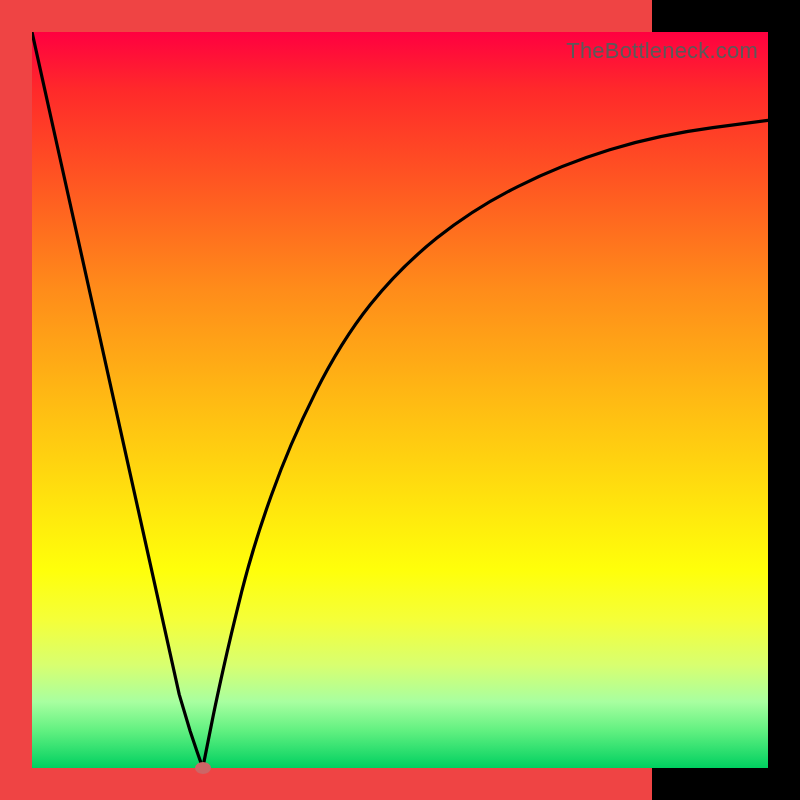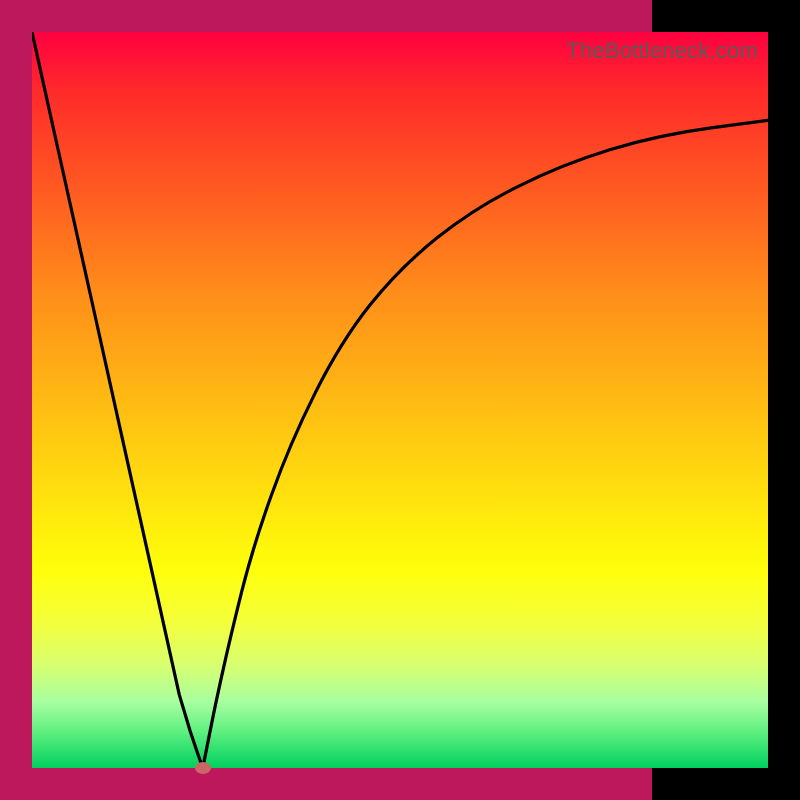--- a/index.html
+++ b/index.html
@@ -7,21 +7,21 @@
     padding: 0;
     width: 800px;
     height: 800px;
     overflow: hidden;
     background: #000;
     font-family: Arial, Helvetica, sans-serif;
   }
   .outer {
     width: 652px;
     height: 800px;
-    background: #be185d;
+    background: #ef4444;
     position: relative;
     text-align: right;
   }
   .plot-area {
     position: absolute;
     left: 32px;
     top: 32px;
     width: 736px;
     height: 736px;
     background: linear-gradient(to bottom,

